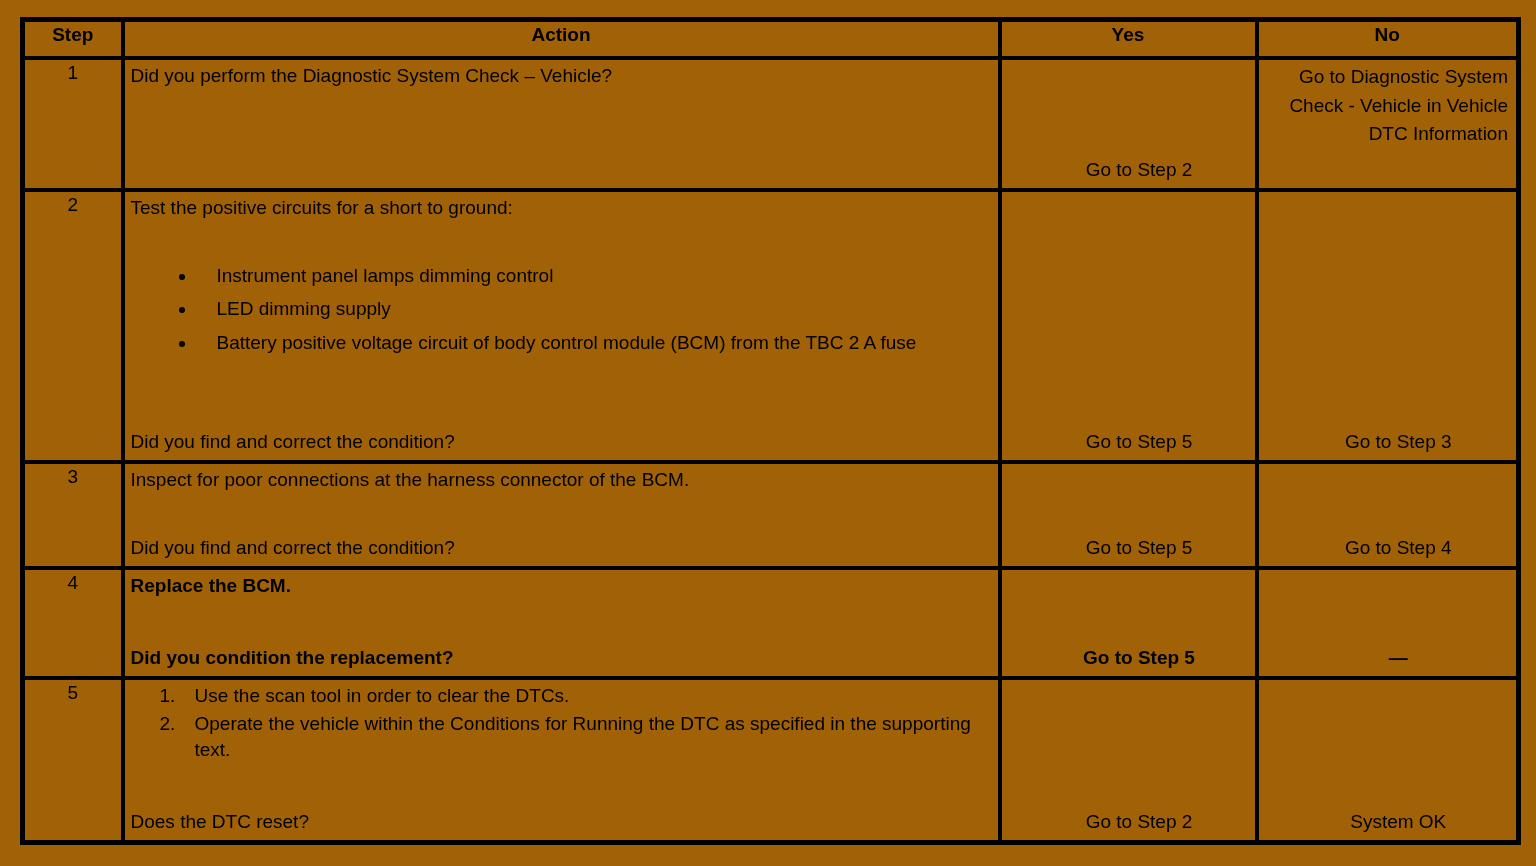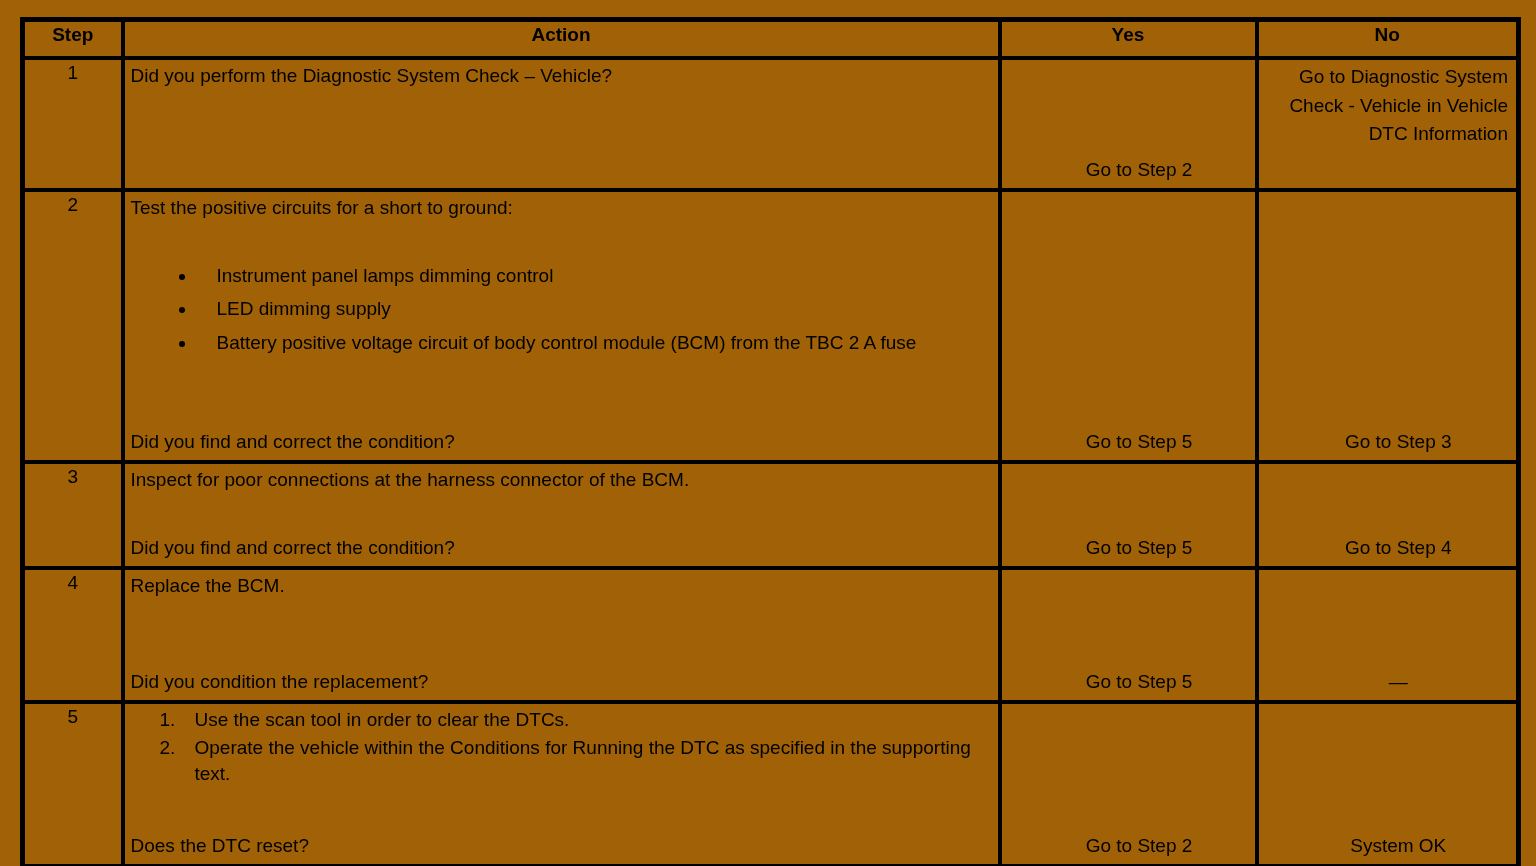--- a/index.html
+++ b/index.html
@@ -50,21 +50,21 @@
 
   .cellwrap {
     box-sizing: border-box;
     display: flex;
     flex-direction: column;
     padding: 3px 8px 5px 6px;
   }
   .r1 .cellwrap { height: 128px; }
   .r2 .cellwrap { height: 268px; }
   .r3 .cellwrap { height: 102px; }
-  .r4 .cellwrap { height: 130px; }
+  .r4 .cellwrap { height: 106px; font-weight: bold; }
   .r5 .cellwrap { height: 160px; }
 
   .question { margin-top: auto; }
 
   ul.bullets {
     margin: 42px 0 0 0;
     padding-left: 66px;
   }
   ul.bullets li {
     padding-left: 20px;

